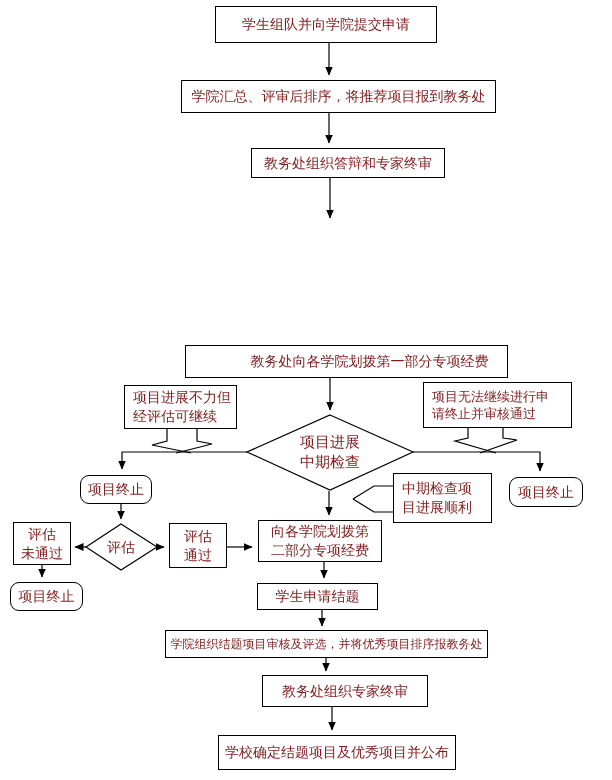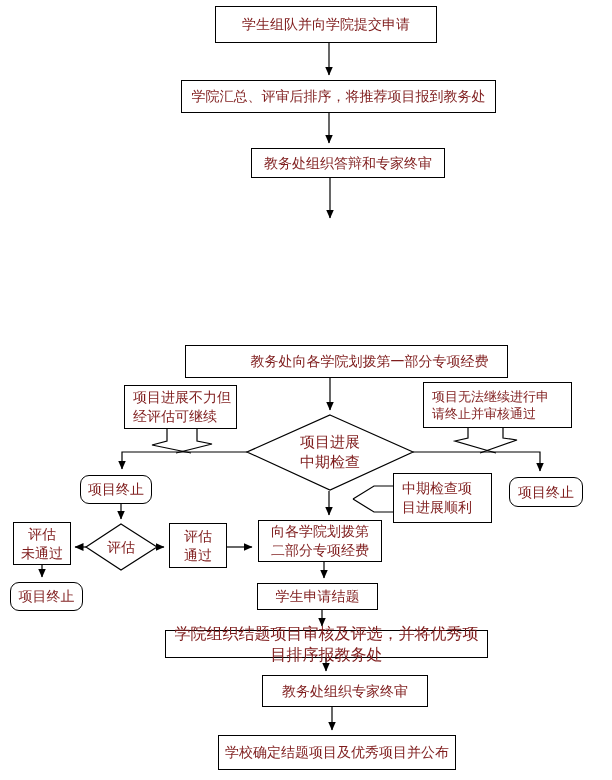--- a/index.html
+++ b/index.html
@@ -11,21 +11,21 @@
   .node{
     position:absolute;box-sizing:border-box;background:#fff;border:1px solid #000;
     display:flex;align-items:center;justify-content:center;text-align:center;
     font-size:14px;line-height:1.34;white-space:pre-line;padding:1px 2px;
   }
   .round{border-radius:9px;}
   .plain{border:none;background:transparent;}
   .leftalign{text-align:left;justify-content:flex-start;padding-left:8px;padding-right:3px;}
   .f15{font-size:15px;}
   .f13{font-size:13px;}
-  .f12{font-size:16px;}
+  .f12{font-size:12px;}
 </style>
 </head>
 <body>
 
 <div class="canvas">
 
   <svg class="lines" viewBox="0 0 612 780" xmlns="http://www.w3.org/2000/svg">
     <defs>
       <marker id="arr" markerWidth="10" markerHeight="9" refX="8.5" refY="4" orient="auto" markerUnits="userSpaceOnUse">
         <path d="M0,0 L9,4 L0,8 z" fill="#000"></path>

